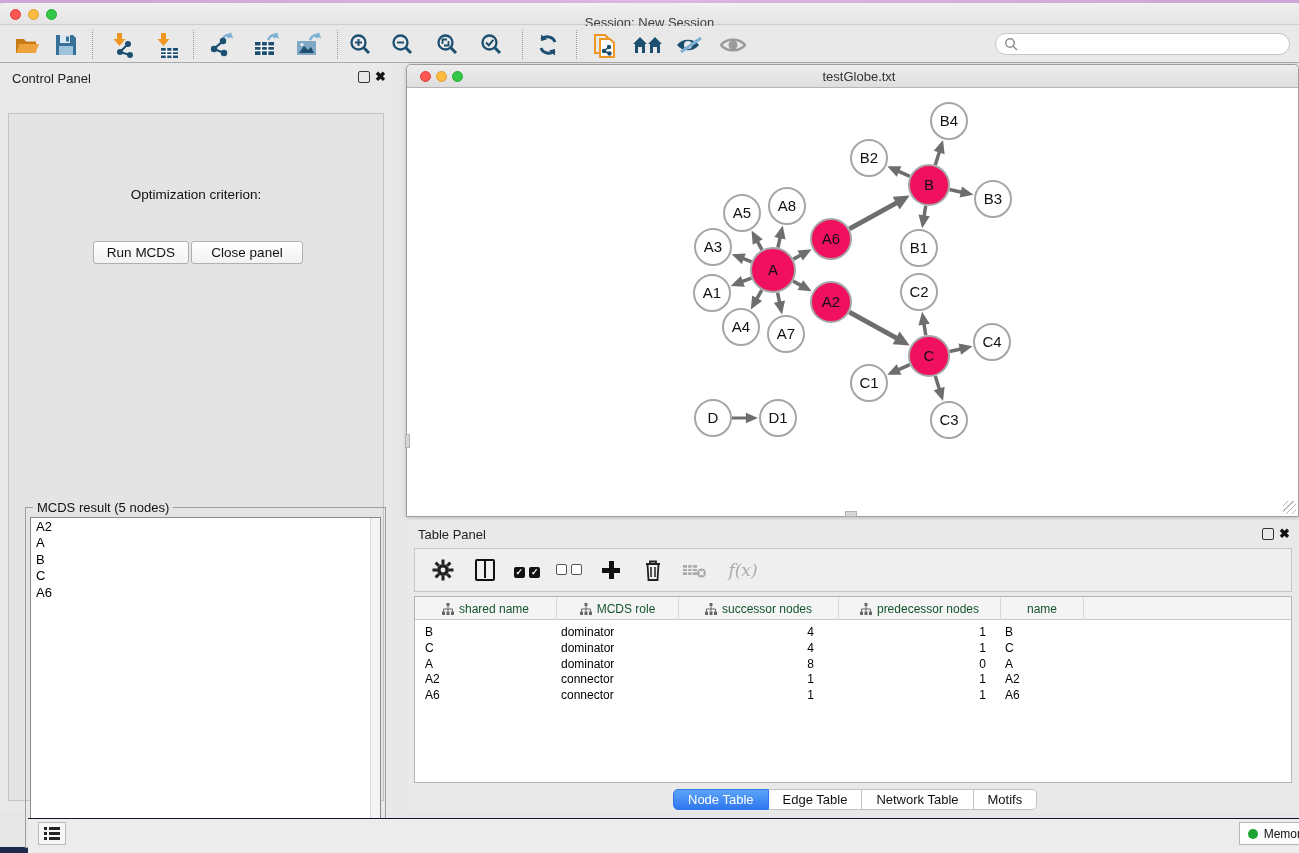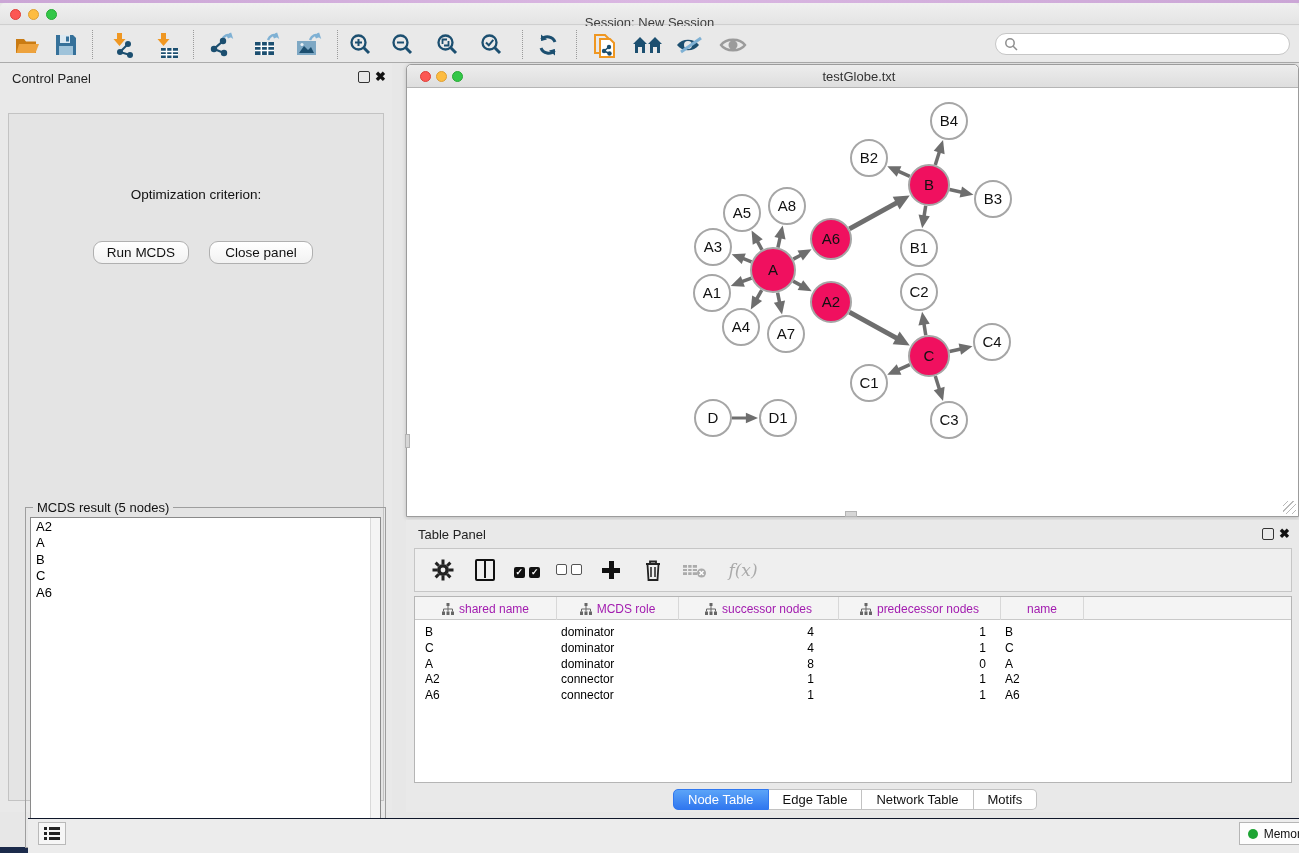--- a/index.html
+++ b/index.html
@@ -31,21 +31,21 @@
   .tabseg { height:21px; padding:0 14px; display:flex; align-items:center; justify-content:center; font-size:13px; color:#111; background:#fff; border:1px solid #c2c2c2; border-left:none; cursor:default; }
   .tabseg:first-child { border-left:1px solid #c2c2c2; border-radius:5px 0 0 5px; }
   .tabseg:last-child { border-radius:0 5px 5px 0; }
   .tabseg.active { background:linear-gradient(#5ba4f8,#3077ef); color:#fff; border-color:#3077ef; }
   #cp-inner { position:absolute; left:8px; top:50px; width:376px; height:688px; background:#e4e4e4; border:1px solid #c3c3c3; }
   #opt-label { position:absolute; left:0; width:100%; top:73px; text-align:center; font-size:13.5px; color:#111; }
   #opt-select { position:absolute; left:43px; top:94px; width:313px; height:24px; background:#fff; border:1px solid #a9a9a9; border-radius:4px; font-size:13px; color:#111; display:flex; align-items:center; padding-left:8px; }
   #opt-stepper { position:absolute; right:0; top:-1px; width:22px; height:24px; background:linear-gradient(#6db1f9,#3b82f2); border-radius:0 4px 4px 0; display:flex; flex-direction:column; align-items:center; justify-content:center; gap:2px; }
   .chv-up { width:0; height:0; border-left:4px solid transparent; border-right:4px solid transparent; border-bottom:5px solid #fff; }
   .chv-dn { width:0; height:0; border-left:4px solid transparent; border-right:4px solid transparent; border-top:5px solid #fff; }
-  .cp-btn { position:absolute; top:127px; height:23px; background:linear-gradient(#ffffff,#f2f2f2); border:1px solid #b0b0b0; border-radius:9px; font-size:13.5px; color:#111; display:flex; align-items:center; justify-content:center; }
+  .cp-btn { position:absolute; top:127px; height:23px; background:linear-gradient(#ffffff,#f2f2f2); border:1px solid #b0b0b0; border-radius:3px; font-size:13.5px; color:#111; display:flex; align-items:center; justify-content:center; }
   #result-group { position:absolute; left:16px; top:393px; width:361px; height:341px; border:1px solid #9e9e9e; }
   #result-title { position:absolute; left:7px; top:-8px; background:#e4e4e4; padding:0 4px; font-size:13px; color:#111; }
   #result-list { position:absolute; left:4px; top:9px; width:351px; height:326px; background:#fff; border:1px solid #8a8a8a; overflow:hidden; }
   #result-scroll { position:absolute; right:0; top:0; width:10px; height:100%; background:#f4f4f4; border-left:1px solid #d9d9d9; }
   .result-item { font-size:13px; color:#000; padding:1.5px 0 1.5px 5px; line-height:13.5px; }
 
   
   #net-window { left:406px; top:64px; width:893px; height:453px; background:#fff; border:1px solid #9c9c9c; border-radius:5px 5px 0 0; box-shadow:0 1px 4px rgba(0,0,0,0.18); }
   #net-titlebar { position:absolute; left:0; top:0; width:100%; height:23px; background:linear-gradient(#ededed,#dedede); border-bottom:1px solid #b5b5b5; border-radius:5px 5px 0 0; }
   #net-title { position:absolute; left:13px; right:0; top:4px; text-align:center; font-size:13px; color:#333; }
@@ -63,21 +63,21 @@
   .cross::before { left:7px; top:0; width:4.5px; height:18px; }
   .cross::after { left:0; top:7px; width:18px; height:4.5px; }
   .chk { width:11px; height:11px; border-radius:2px; display:inline-block; }
   .chk.on { background:#111; color:#fff; font-size:9px; line-height:11px; text-align:center; font-weight:bold; }
   .chk.off { background:#fff; border:1.5px solid #555; }
   .cols-icon { width:20px; height:22px; border:2.5px solid #111; border-radius:2px; position:relative; }
   .cols-icon::after { content:""; position:absolute; left:6.5px; top:0; width:2.5px; height:17px; background:#111; }
   #fx-label { font-family:"DejaVu Serif", serif; font-style:italic; font-size:17px; color:#aaa; }
   #tp-table { position:absolute; left:8px; top:76px; width:878px; height:187px; background:#fff; border:1px solid #b5b5b5; }
   #tp-header { position:absolute; left:0; top:0; width:100%; height:23px; background:#f4f4f4; border-bottom:1px solid #c9c9c9; }
-  .th { position:absolute; top:0; height:23px; display:flex; align-items:center; justify-content:center; gap:5px; font-size:12px; color:#a21caf; border-right:1px solid #d8d8d8; }
+  .th { position:absolute; top:0; height:23px; display:flex; align-items:center; justify-content:center; gap:5px; font-size:12px; color:#14532d; border-right:1px solid #d8d8d8; }
   .tr-row { position:absolute; width:100%; height:16px; }
   .td { position:absolute; font-size:12px; color:#000; white-space:nowrap; }
   #tp-tabs { position:absolute; left:267px; top:269px; display:flex; }
 
   
   #status-bar { left:0; top:818px; width:1299px; height:38px; background:#ececec; border-top:1px solid #0f172a;margin-left:28px; }
   #list-btn { position:absolute; left:10px; top:3px; width:28px; height:23px; background:#f6f6f6; border:1px solid #b9b9b9; display:flex; align-items:center; justify-content:center; }
   #memory-btn { position:absolute; right:9px; top:3px; height:23px; padding:0 10px 0 8px; background:#fdfdfd; border:1px solid #b5b5b5; display:flex; align-items:center; gap:6px; font-size:12px; color:#111; }
   #memory-dot { width:10px; height:10px; border-radius:50%; background:#1da433; }
   .list-glyph { display:flex; flex-direction:column; gap:2.5px; }
@@ -248,21 +248,21 @@
 
 <div id="control-panel" class="abs">
   <div id="cp-title">Control Panel</div>
   <div class="panel-float" style="left:358px"></div>
   <div class="panel-close" style="left:375px">✖</div>
 
 
   <div id="cp-inner">
     <div id="opt-label">Optimization criterion:</div>
     <div class="cp-btn" style="left:84px; width:96px;">Run MCDS</div>
-    <div class="cp-btn" style="left:200px; width:104px;">Close panel</div>
+    <div class="cp-btn" style="left:182px; width:112px;">Close panel</div>
 
     <div id="result-group">
       <div id="result-title">MCDS result (5 nodes)</div>
       <div id="result-list">
         <div class="result-item">A2</div>
         <div class="result-item">A</div>
         <div class="result-item">B</div>
         <div class="result-item">C</div>
         <div class="result-item">A6</div>
         <div id="result-scroll"></div>

